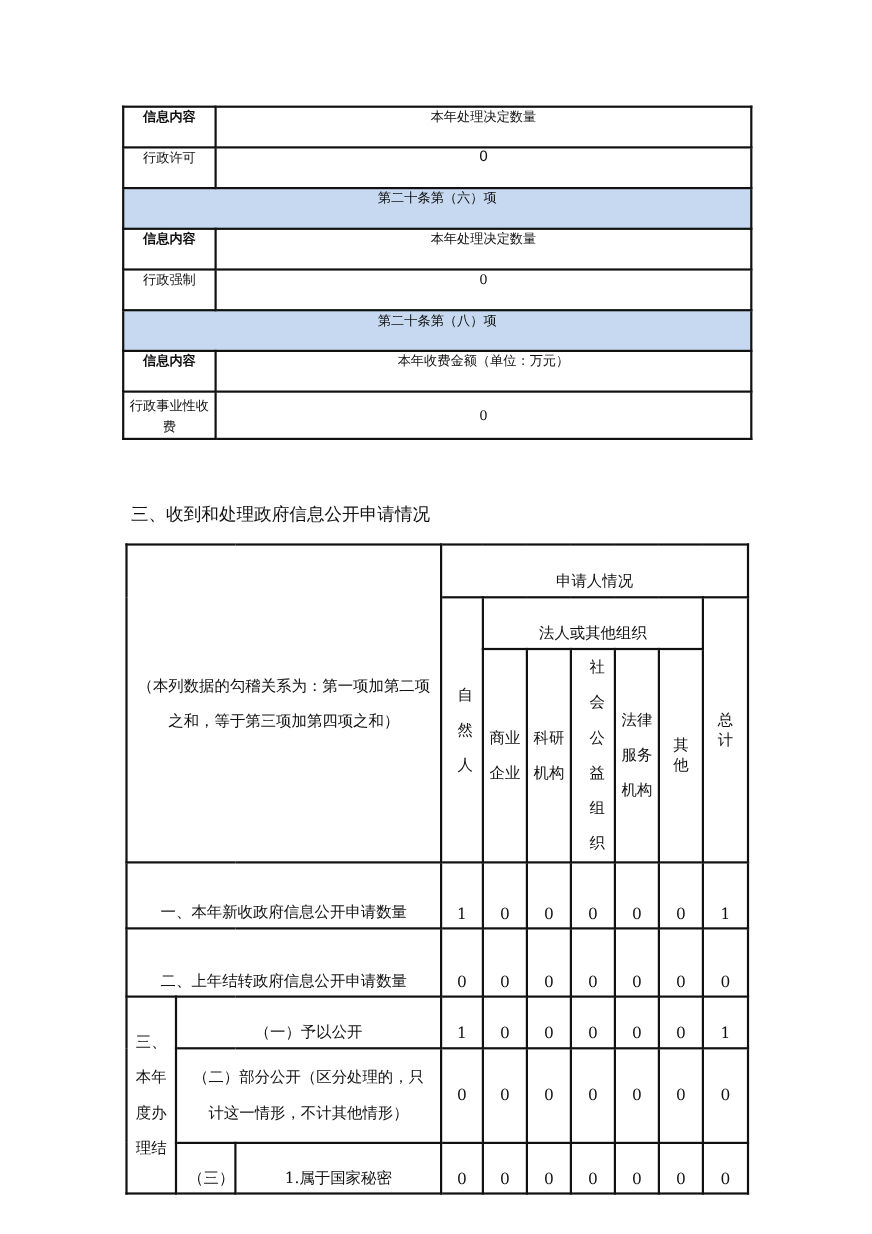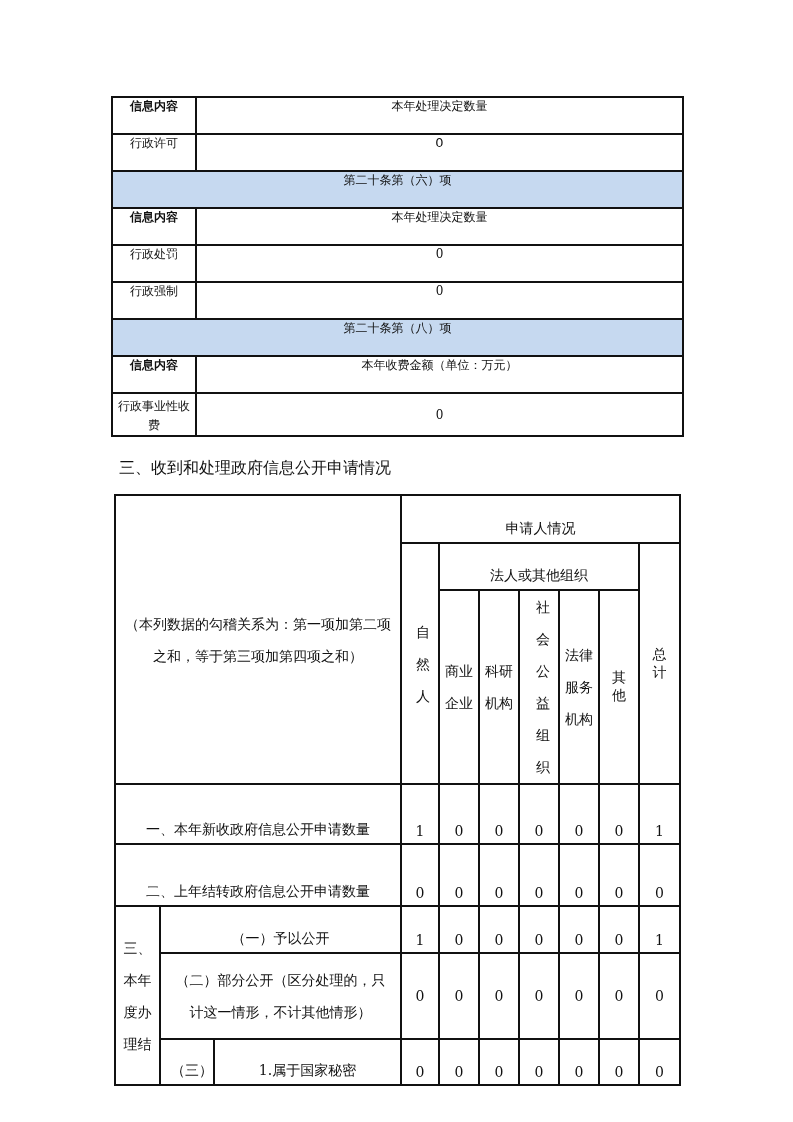--- a/index.html
+++ b/index.html
@@ -40,24 +40,20 @@
   <tr style="height:37px">
     <td class="cellpad">行政许可</td>
     <td class="cellpad sans">0</td>
   </tr>
   <tr class="hdr" style="height:37px">
     <td colspan="2" class="cellpad">第二十条第（六）项</td>
   </tr>
   <tr style="height:37px">
     <td class="bold cellpad">信息内容</td>
     <td class="cellpad">本年处理决定数量</td>
-  </tr>
-  <tr style="height:37px">
-    <td class="cellpad">行政处罚</td>
-    <td class="cellpad">0</td>
   </tr>
   <tr style="height:37px">
     <td class="cellpad">行政强制</td>
     <td class="cellpad">0</td>
   </tr>
   <tr class="hdr" style="height:37px">
     <td colspan="2" class="cellpad">第二十条第（八）项</td>
   </tr>
   <tr style="height:37px">
     <td class="bold cellpad">信息内容</td>

